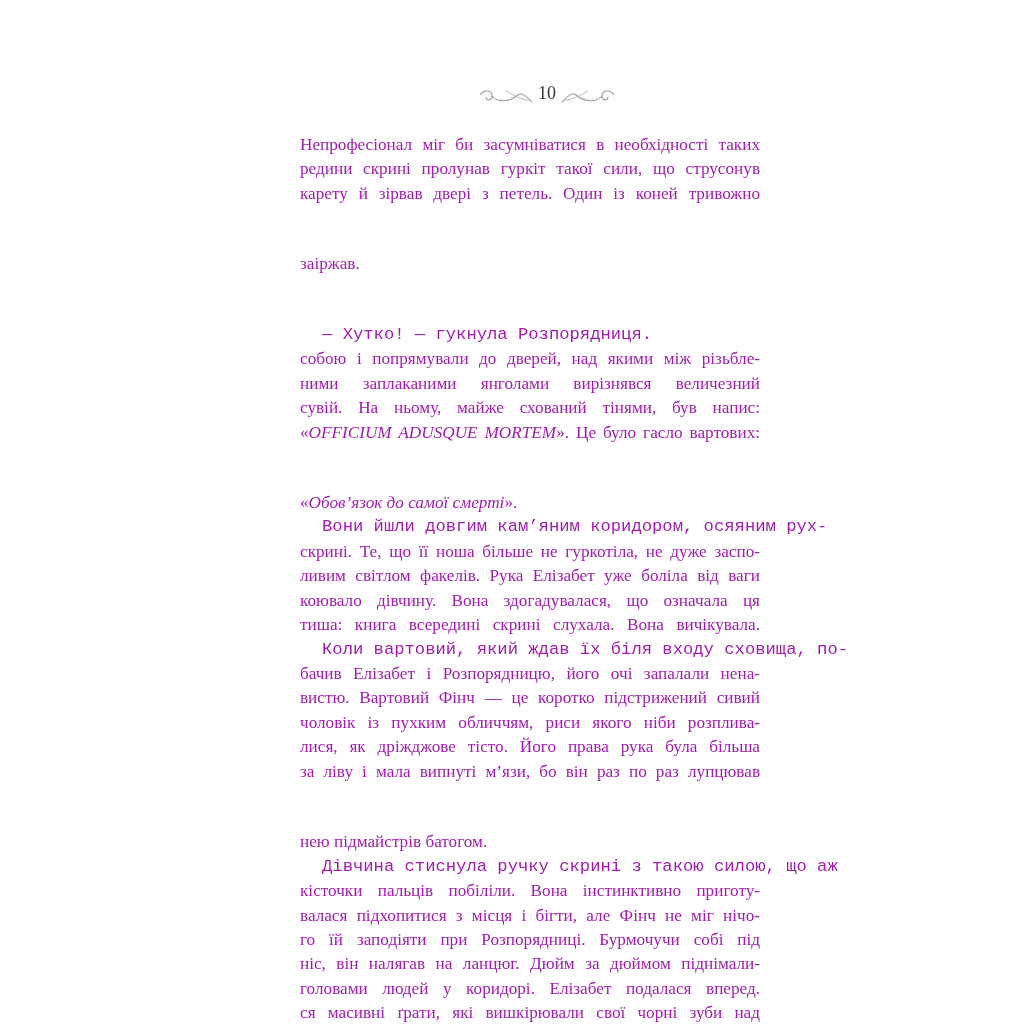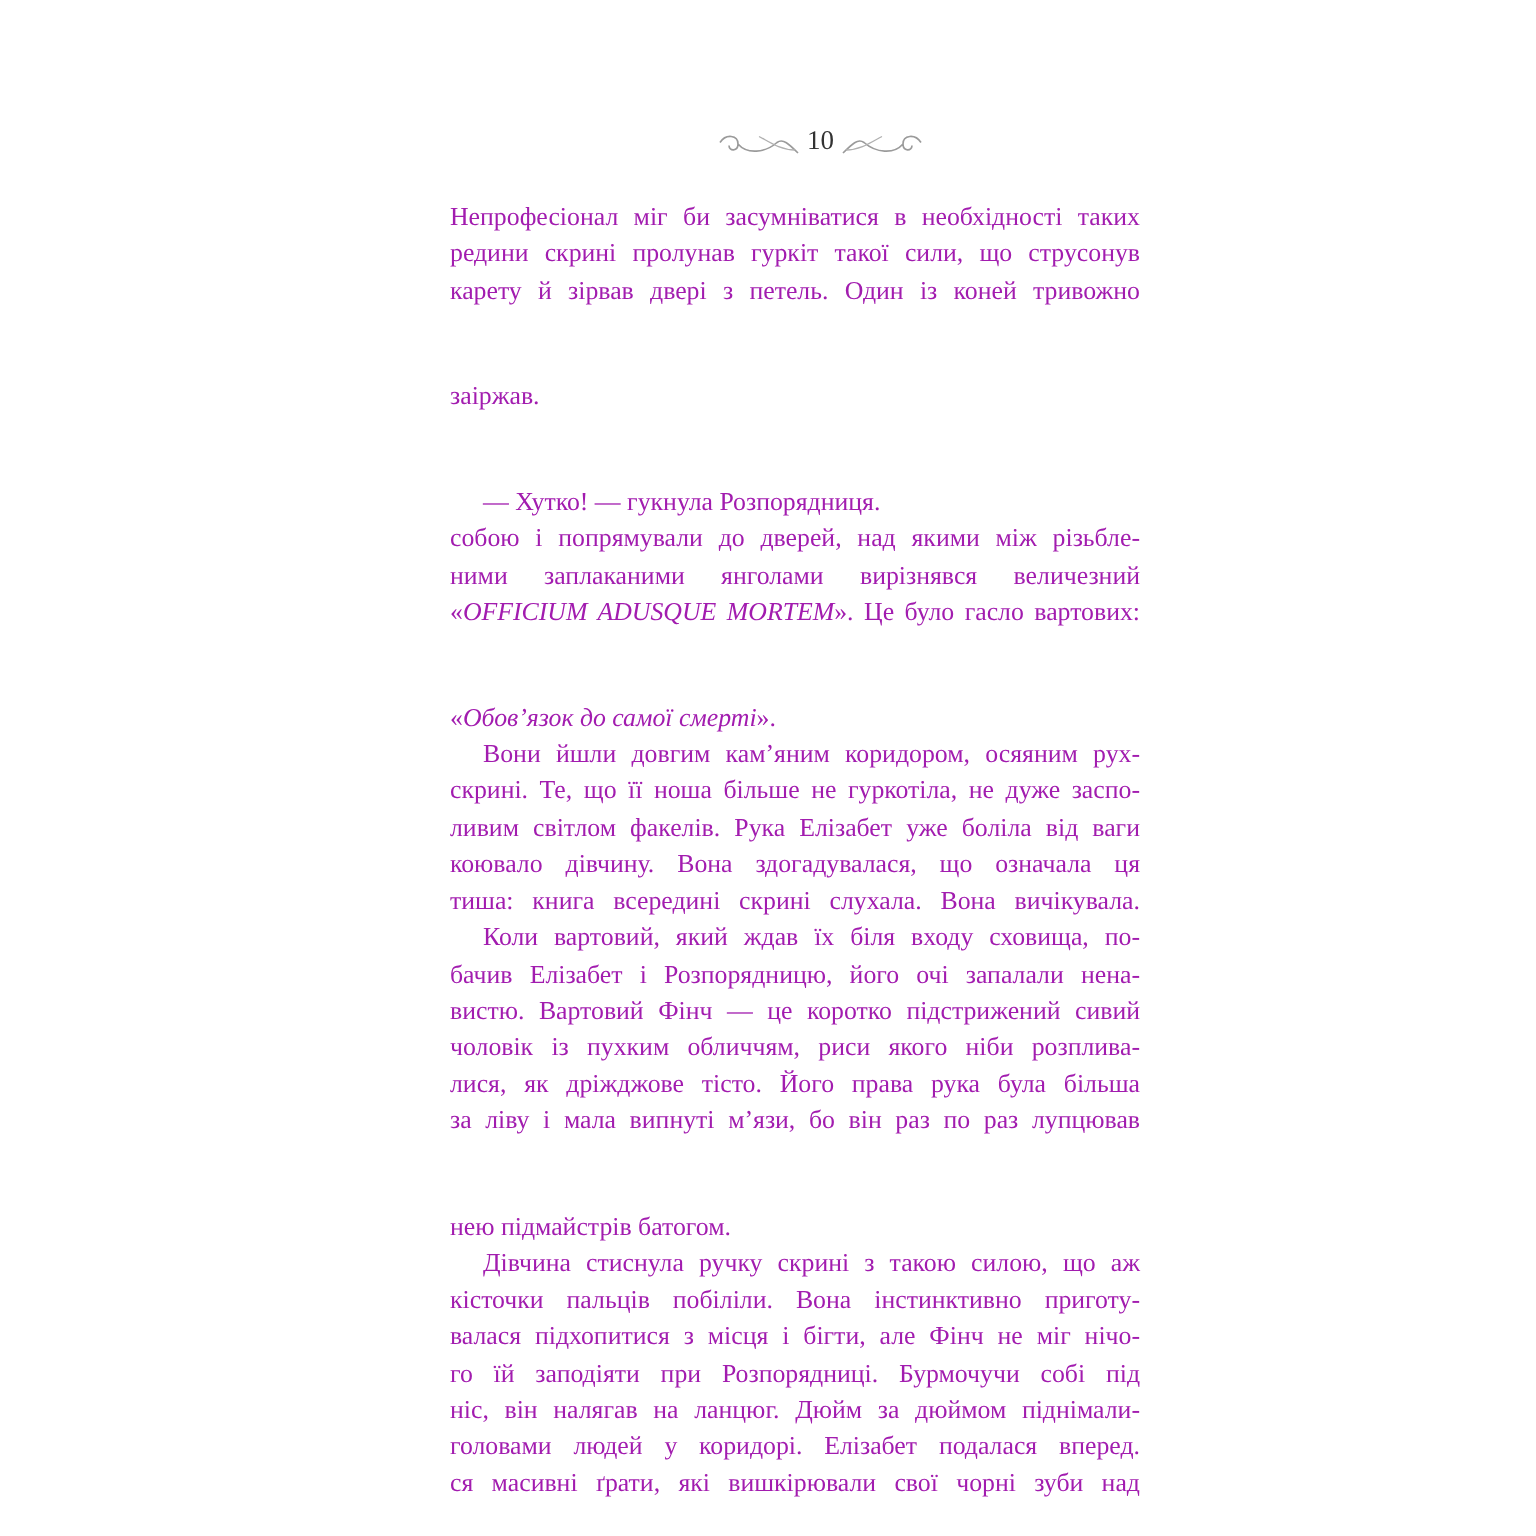--- a/index.html
+++ b/index.html
@@ -55,20 +55,21 @@
       text-align: justify;
       text-align-last: justify;
       height: 24.45px;
     }
     .line.last {
       text-align-last: left;
       margin-top: 46px;
     }
     .line.indent {
       padding-left: 22px;
+      font-family: Liberation Mono, monospace;
     }
     .it { font-style: italic; }
   </style>
 </head>
 <body>
 
 <div class="page-header">
   <svg class="ornament" viewBox="0 0 58 22">
     <path d="M4 9 C8 3, 16 4, 16 10 C16 15, 10 15, 10 11 M16 10 C22 17, 34 16, 42 9 C46 6, 50 10, 56 16" fill="none" stroke="#9a9a9a" stroke-width="1.1"></path>
     <path d="M30 5 C36 8, 44 14, 54 14" fill="none" stroke="#b0b0b0" stroke-width="0.9"></path>
@@ -83,20 +84,21 @@
 <div class="text-block">
   <span class="line"><span>Непрофесіонал міг би засумніватися в необхідності таких</span></span>
   <span class="line"><span>редини скрині пролунав гуркіт такої сили, що струсонув</span></span>
   <span class="line"><span>карету й зірвав двері з петель. Один із коней тривожно</span></span>
   <span class="line last"><span>заіржав.</span></span>
 
   <span class="line last indent"><span>— Хутко! — гукнула Розпорядниця.</span></span>
 
   <span class="line"><span>собою і попрямували до дверей, над якими між різьбле-</span></span>
   <span class="line"><span>ними заплаканими янголами вирізнявся величезний</span></span>
+  <span class="line"><span>сувій. На ньому, майже схований тінями, був напис:</span></span>
   <span class="line"><span>«</span><span class="it">OFFICIUM ADUSQUE MORTEM</span><span>». Це було гасло вартових:</span></span>
   <span class="line last"><span>«</span><span class="it">Обов’язок до самої смерті</span><span>».</span></span>
 
   <span class="line indent"><span>Вони йшли довгим кам’яним коридором, осяяним рух-</span></span>
   <span class="line"><span>скрині. Те, що її ноша більше не гуркотіла, не дуже заспо-</span></span>
   <span class="line"><span>ливим світлом факелів. Рука Елізабет уже боліла від ваги</span></span>
   <span class="line"><span>коювало дівчину. Вона здогадувалася, що означала ця</span></span>
   <span class="line"><span>тиша: книга всередині скрині слухала. Вона вичікувала.</span></span>
 
   <span class="line indent"><span>Коли вартовий, який ждав їх біля входу сховища, по-</span></span>

